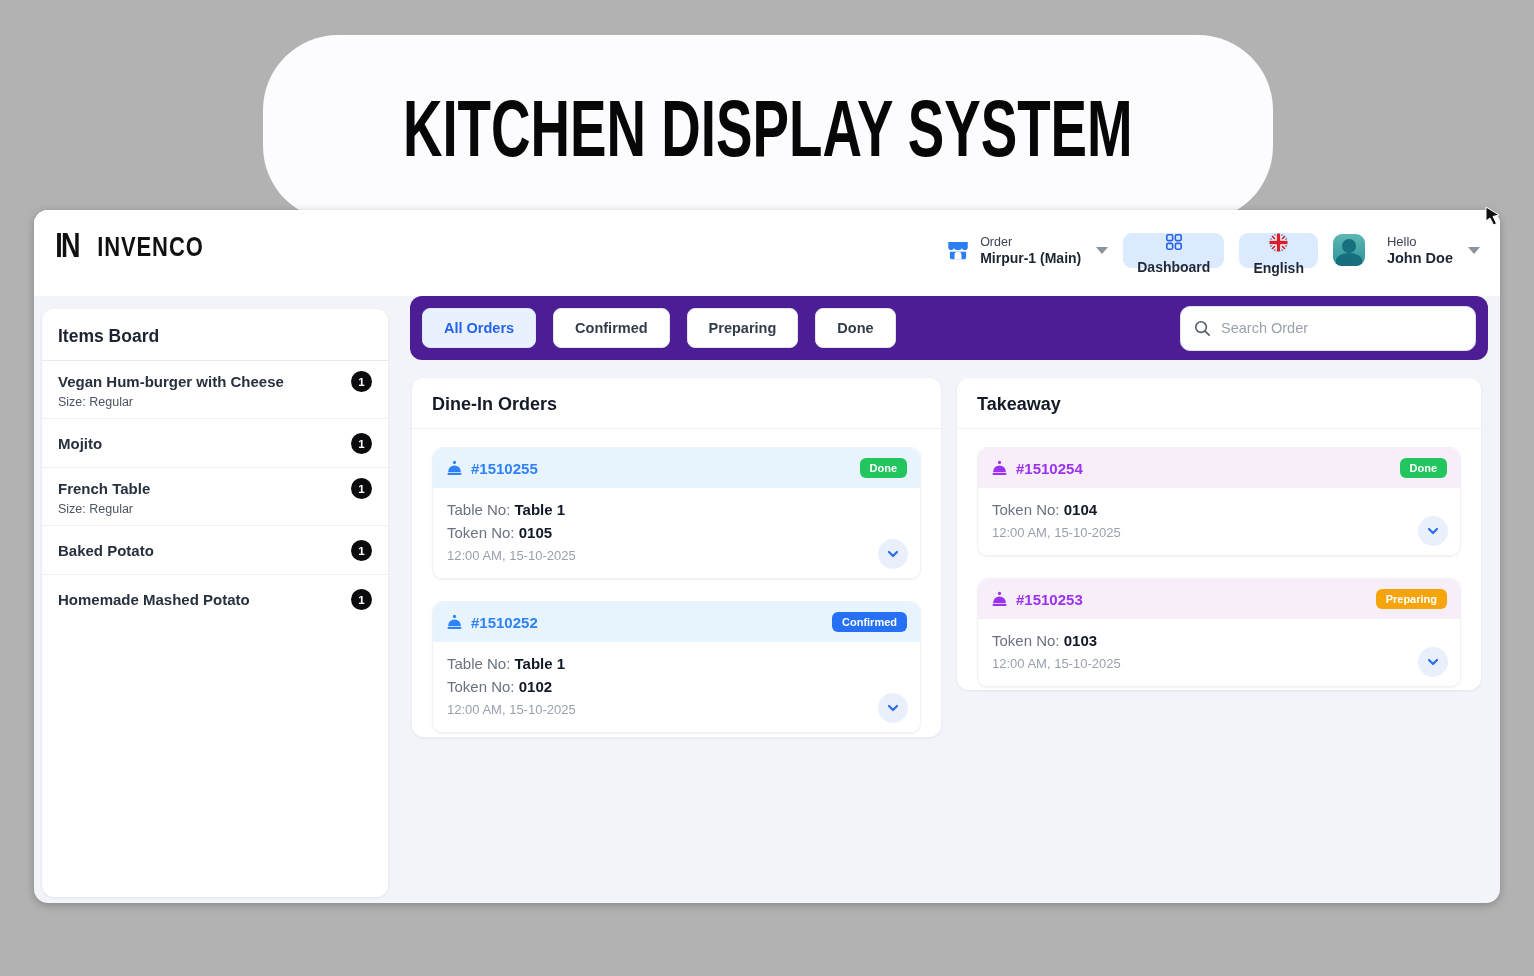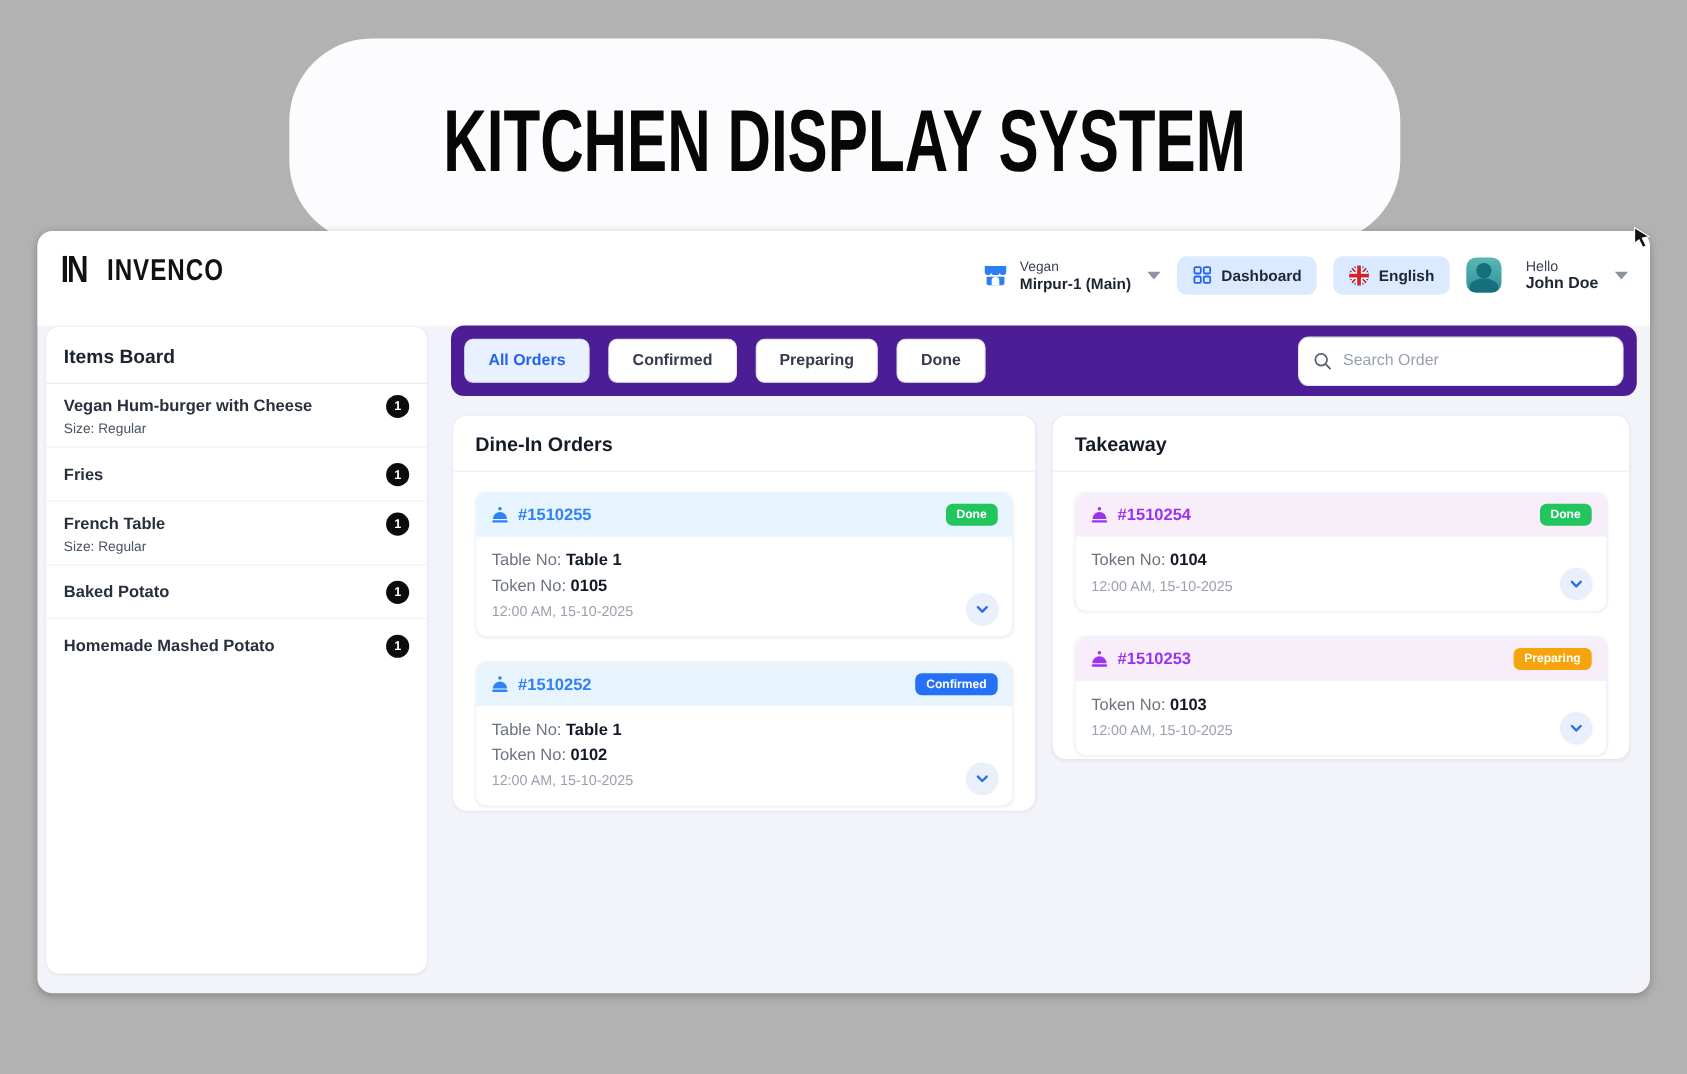--- a/index.html
+++ b/index.html
@@ -24,32 +24,32 @@
   .logo-text { font-weight:bold; font-size:25px; letter-spacing:1px; color:#111; transform:scale(0.88,1.1); display:inline-block; }
   .header-right { margin-left:auto; display:flex; align-items:center; gap:15px; margin-top:-6px; }
   .branch { display:flex; align-items:center; gap:9px; }
   .branch-texts { display:flex; flex-direction:column; line-height:16px; }
   .branch-label { font-size:12.5px; color:#3c4454; }
   .branch-value { font-size:14px; font-weight:bold; color:#1b2430; }
   .caret { width:0; height:0; border-left:6px solid transparent; border-right:6px solid transparent;
     border-top:7px solid #8b93a0; margin-left:6px; }
   .pill-btn { display:flex; align-items:center; gap:8px; background:#dbeafe; border:none; cursor:pointer;
     border-radius:9px; height:35px; padding:0 14px; font-size:14px; color:#1f2836; font-weight:600;
-    font-family:"Liberation Sans",sans-serif; }
+    font-family:"Liberation Sans",sans-serif;flex-direction:column; }
   .user { display:flex; align-items:center; gap:9px; }
   .avatar { width:32px; height:32px; border-radius:9px; background:linear-gradient(180deg,#5cb8b2,#2e9099);
     position:relative; overflow:hidden; }
   .avatar .head { position:absolute; left:9px; top:5px; width:14px; height:14px; border-radius:50%; background:#156f7c; }
   .avatar .body { position:absolute; left:3px; top:19px; width:26px; height:16px; border-radius:50% 50% 0 0; background:#156f7c; }
   .user-texts { display:flex; flex-direction:column; line-height:16px;margin-left:13px; }
   .user-greeting { font-size:13px; color:#3c4454; }
   .user-name { font-size:14.5px; font-weight:bold; color:#1b2430; }
 
   
-  .sidebar { position:absolute; left:8px; top:87px; width:346px; height:588px; background:#fff;
+  .sidebar { position:absolute; left:8px; top:99px; width:346px; height:588px; background:#fff;
     border-radius:12px; box-shadow:0 1px 3px rgba(16,24,40,.08); }
   .sidebar-title { font-size:17.5px; font-weight:bold; color:#1b2430; padding:17px 16px 13px; border-bottom:1px solid #e8eaef; }
   .item-row { padding:10px 16px 9px; border-bottom:1px solid #eef0f4; position:relative; }
   .item-top { display:flex; align-items:center; justify-content:space-between; }
   .item-name { font-size:15px; font-weight:600; color:#27303e; }
   .item-size { font-size:12.5px; color:#4b5563; margin-top:3px; }
   .count-badge { min-width:21px; height:21px; border-radius:50%; background:#0b0b0d; color:#fff;
     font-size:11.5px; font-weight:bold; display:flex; align-items:center; justify-content:center; }
 
   
@@ -111,21 +111,21 @@
     <div class="header-right">
       <div class="branch">
         <span style="display:flex;">
           <svg width="26" height="26" viewBox="0 0 24 24">
             <path fill="#2b7ff2" d="M3 4.5h18v5.2c0 1.3-1 2.3-2.3 2.3h-.9c-1.2 0-2.2-1-2.2-2.2 0 1.2-1 2.2-2.2 2.2h-2.8c-1.2 0-2.2-1-2.2-2.2 0 1.2-1 2.2-2.2 2.2h-.9C4 12 3 11 3 9.7V4.5z"></path>
             <path fill="#2b7ff2" d="M4.5 13.5h15V19c0 .8-.7 1.5-1.5 1.5H6c-.8 0-1.5-.7-1.5-1.5v-5.5z"></path>
             <path fill="#ffffff" d="M8.8 16.5a3.2 2.8 0 0 1 6.4 0v4H8.8v-4z"></path>
           </svg>
         </span>
         <div class="branch-texts">
-          <span class="branch-label">Vegan</span>
+          <span class="branch-label">Order</span>
           <span class="branch-value">Mirpur-1 (Main)</span>
         </div>
         <span class="caret"></span>
       </div>
 
       <button class="pill-btn">
         <span style="display:flex;">
           <svg width="18" height="18" viewBox="0 0 20 20" fill="none" stroke="#2563eb" stroke-width="1.8">
             <rect x="2" y="2" width="6.5" height="6.5" rx="1.5"></rect>
             <rect x="11.5" y="2" width="6.5" height="6.5" rx="1.5"></rect>
@@ -176,21 +176,21 @@
     <div class="item-row">
       <div class="item-top">
         <span class="item-name">Vegan Hum-burger with Cheese</span>
         <span class="count-badge">1</span>
       </div>
       <div class="item-size">Size: Regular</div>
     </div>
 
     <div class="item-row">
       <div class="item-top" style="padding:4px 0;">
-        <span class="item-name">Fries</span>
+        <span class="item-name">Mojito</span>
         <span class="count-badge">1</span>
       </div>
     </div>
 
     <div class="item-row">
       <div class="item-top">
         <span class="item-name">French Table</span>
         <span class="count-badge">1</span>
       </div>
       <div class="item-size">Size: Regular</div>

